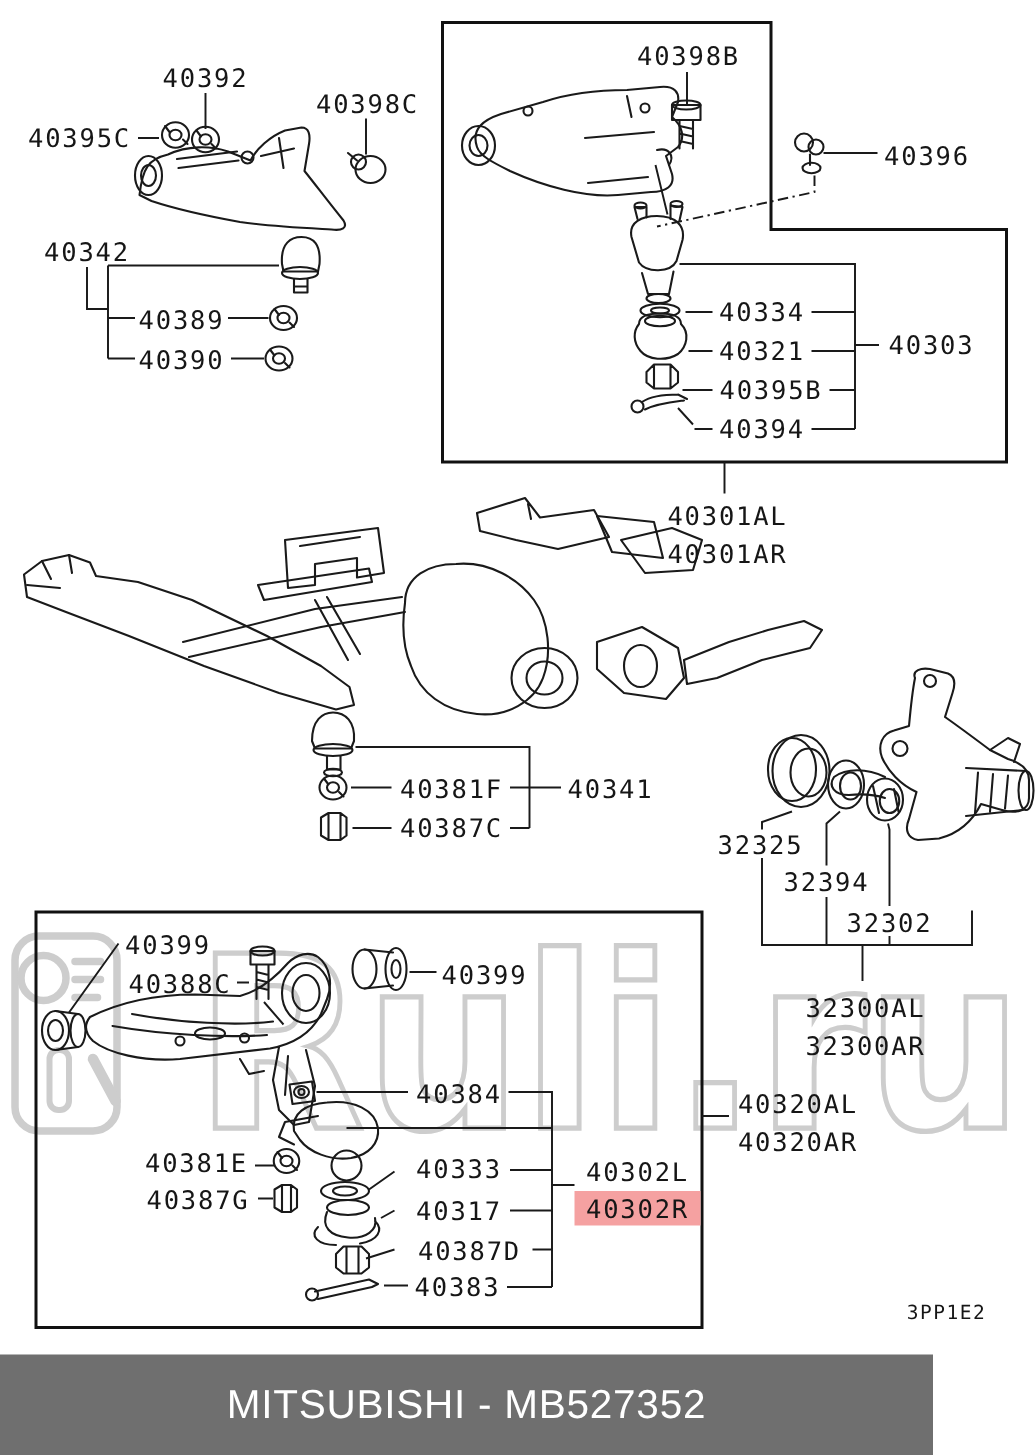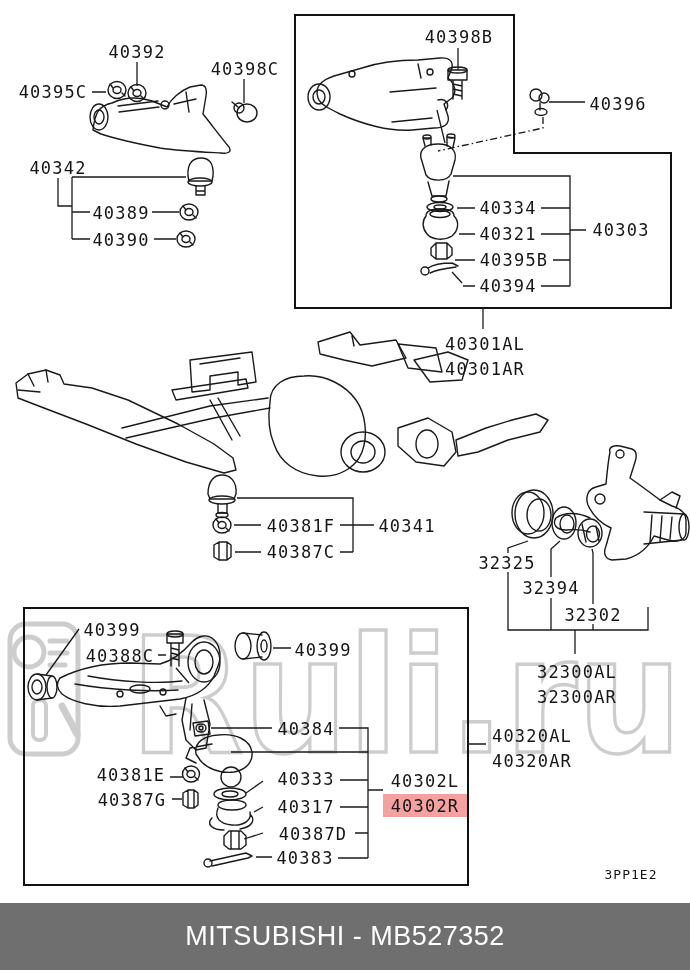--- a/index.html
+++ b/index.html
@@ -6,21 +6,21 @@
   .page{position:relative;width:690px;height:970px;background:#ffffff;overflow:hidden;
         font-family:"Liberation Sans",sans-serif;}
   svg{display:block;}
   .lbl{font-family:"DejaVu Sans Mono",monospace;font-size:17px;letter-spacing:1.2px;
        fill:#161616;cursor:pointer;}
   .lbl-sm{font-family:"DejaVu Sans Mono",monospace;font-size:13px;letter-spacing:1px;fill:#161616;}
   .art{stroke:#1a1a1a;fill:none;stroke-width:1.4;stroke-linejoin:round;stroke-linecap:round;}
   .ln{stroke:#1a1a1a;fill:none;stroke-width:1.3;}
   .box{stroke:#111;fill:none;stroke-width:2;}
   .wm{stroke:#cdcdcd;fill:none;}
-  .footer{position:absolute;left:0;top:903px;width:690px;height:67px;background:#6f6f6f;
+  .footer{position:absolute;left:0;top:903px;width:622px;height:67px;background:#6f6f6f;
           display:flex;justify-content:center;align-items:center;gap:36px;
           color:#ffffff;font-size:27px;letter-spacing:0.5px;}
 </style>
 </head>
 <body>
 
 <div class="page">
 
 <svg width="690" height="903" viewBox="0 0 690 903">
 

